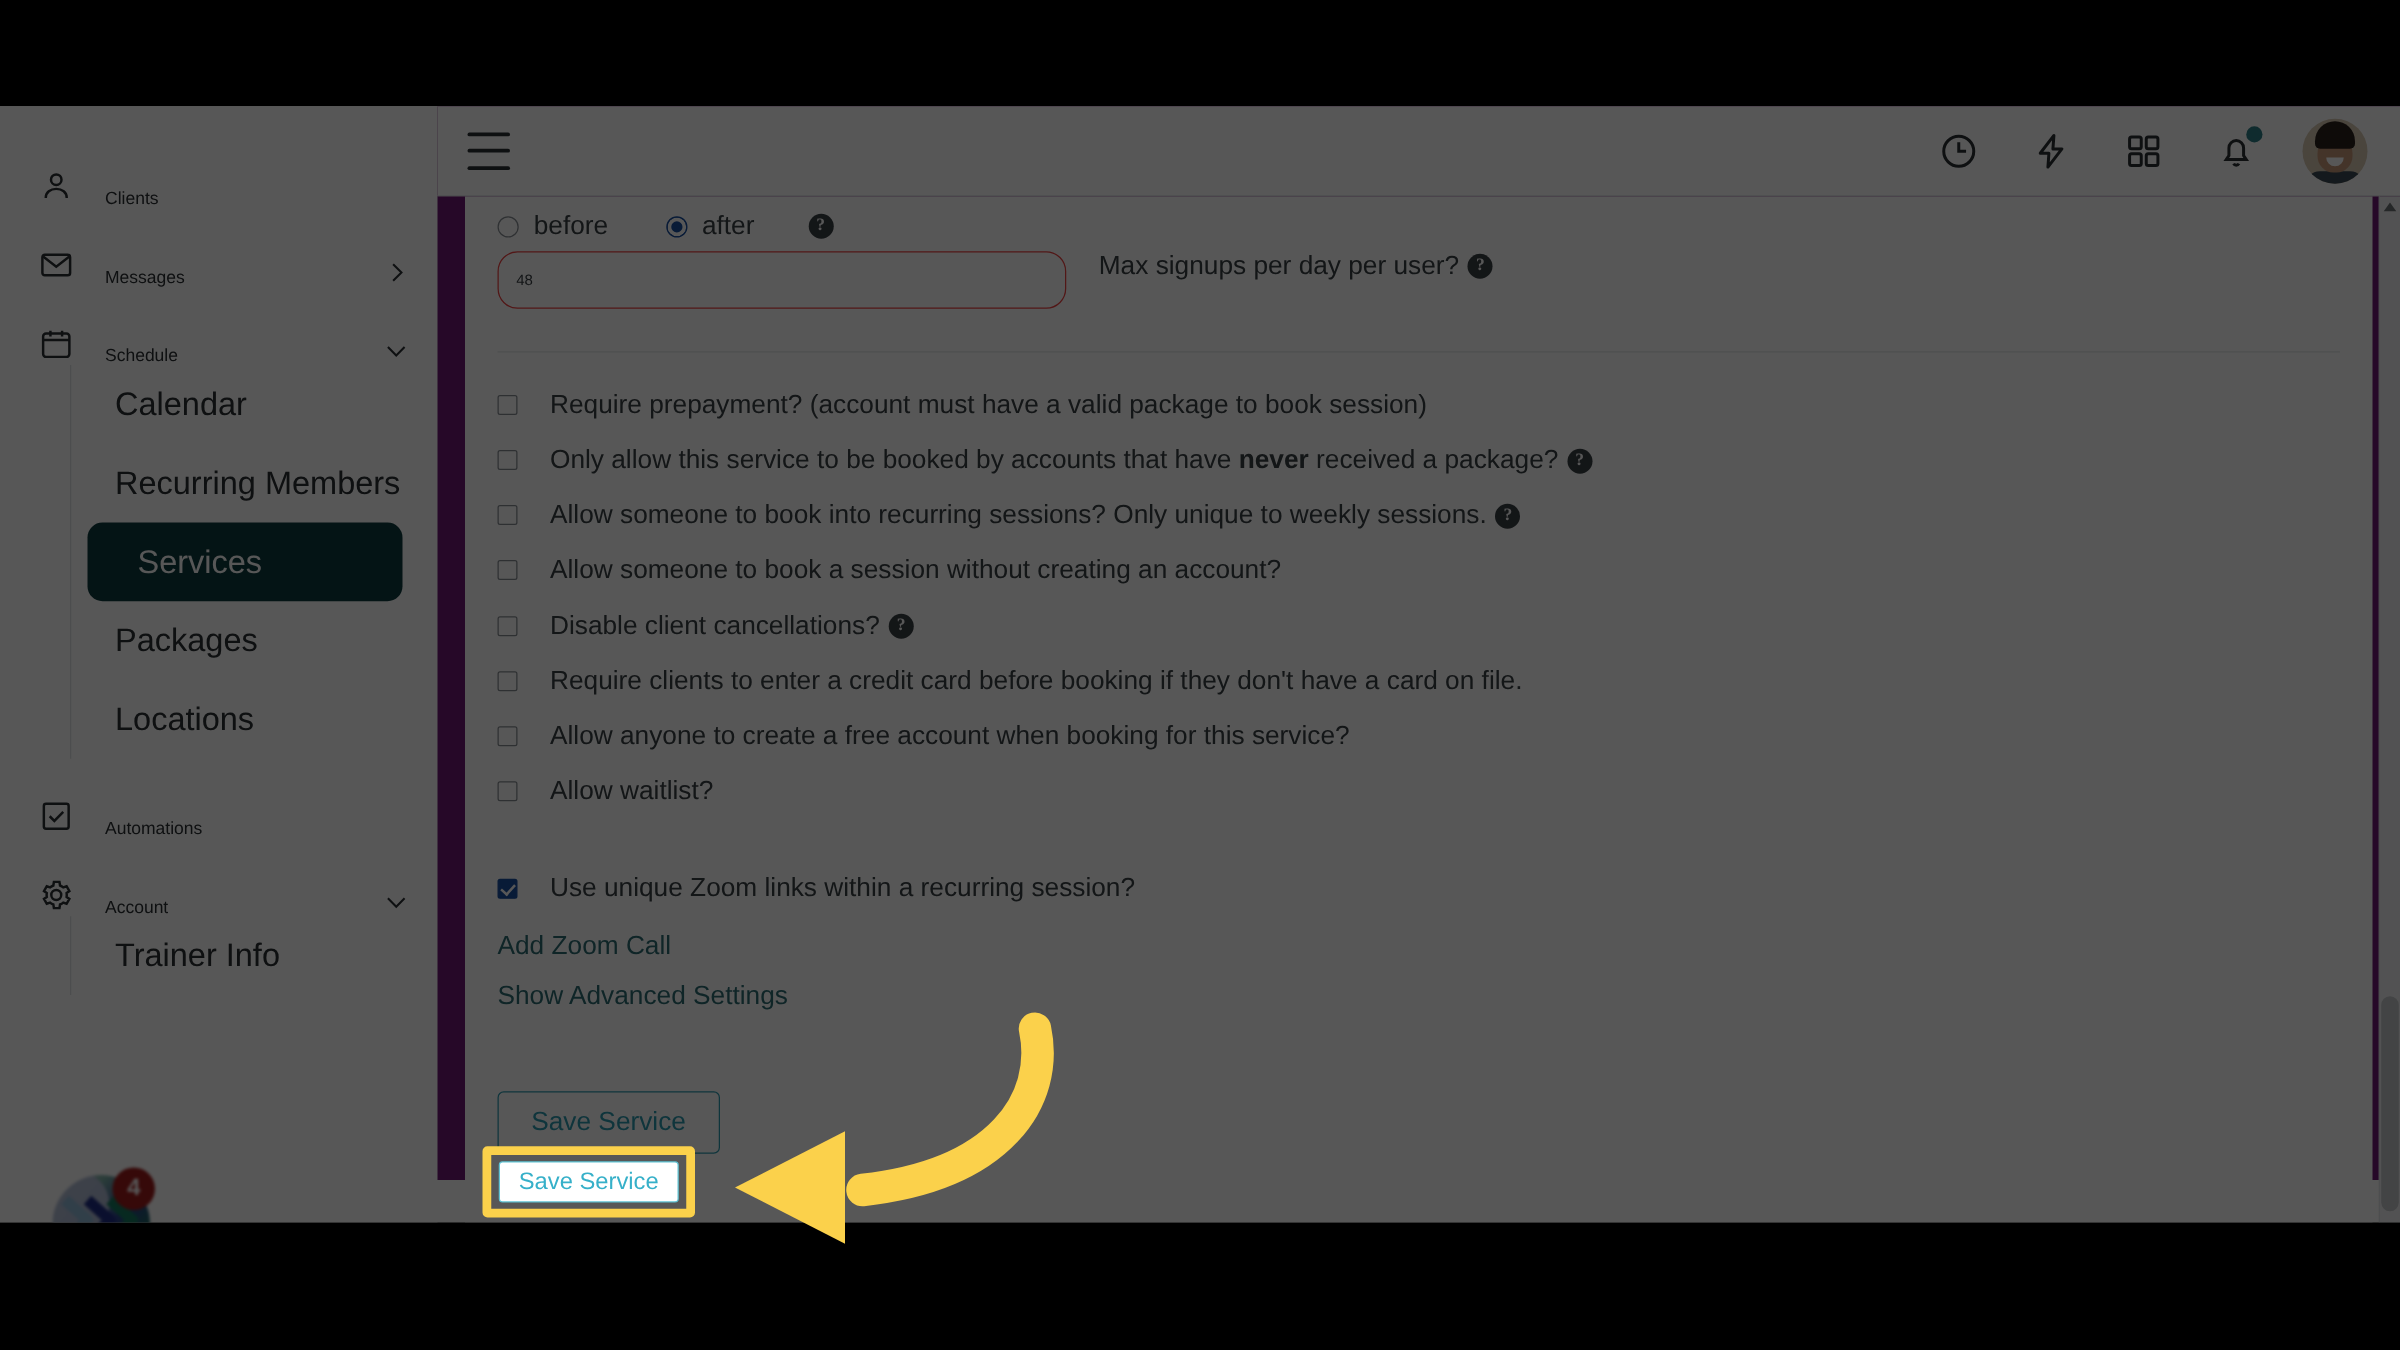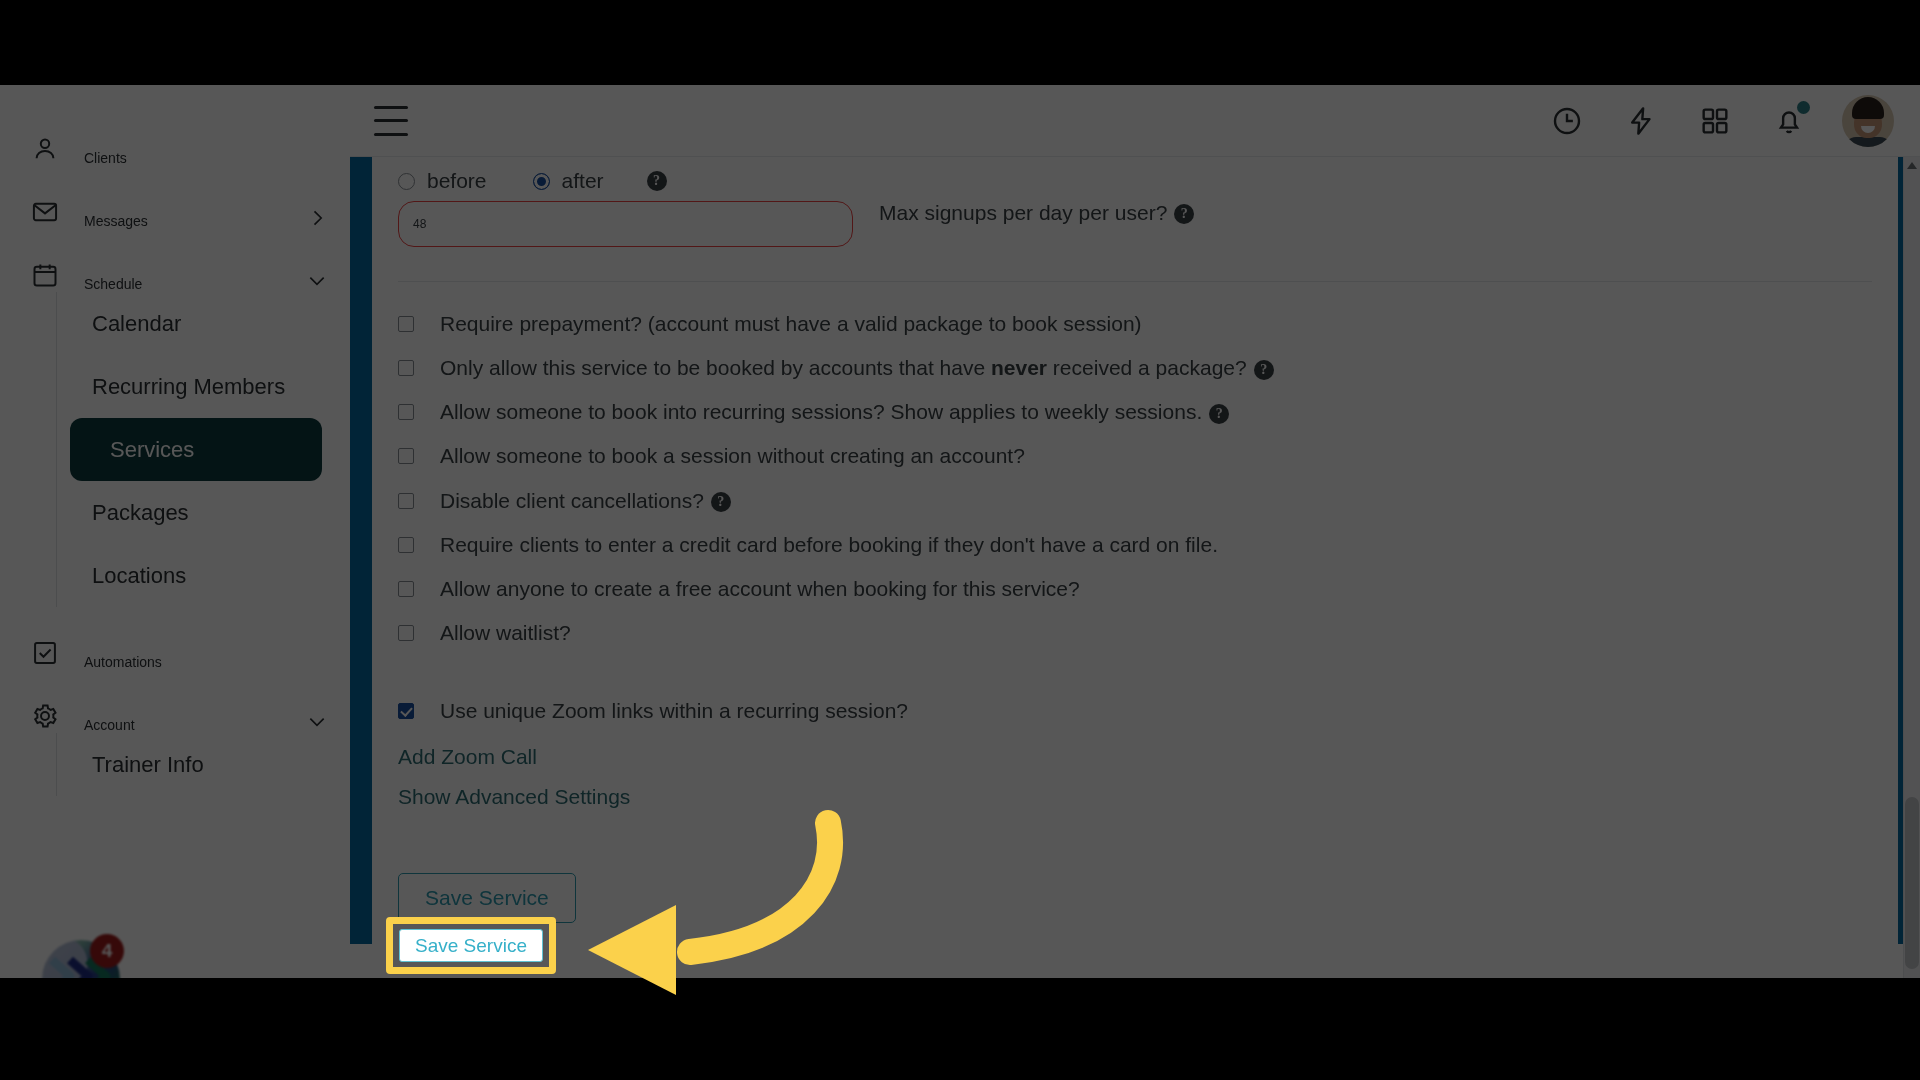--- a/index.html
+++ b/index.html
@@ -61,21 +61,21 @@
   #subnav { position: relative; margin-left: 56px; padding-left: 0; }
   #subnav::before {
     content: ""; position: absolute; left: 0; top: 0;
     width: 1px; height: 100%; background: #dfe2e4;
   }
   .subnav-item {
     display: flex; align-items: center;
     height: 63px;
     padding-left: 36px;
     margin-right: 28px;
-    font-size: 22px;
+    font-size: 26px;
     color: #2b2f33;
     border-radius: 12px;
     cursor: pointer;
   }
   .subnav-item.active {
     background: #0e3b3e;
     color: #ffffff;
     margin-left: 14px;
     padding-left: 40px;
   }
@@ -102,21 +102,21 @@
     background: #9e1b1b; color: #fff;
     font-size: 19px; font-weight: bold;
     display:flex; align-items:center; justify-content:center;
     z-index: 3;
   }
 
   
   #main {
     position: absolute; left: 350px; top: 0;
     width: 1570px; height: 859px;
-    background: #0369a1;
+    background: #701a75;
   }
   #topbar {
     height: 72px; width: 100%;
     background: #ffffff;
     display: flex; align-items: center;
     padding: 0 26px 0 24px;
     border-bottom: 1px solid #e7eaec;
   }
   #hamburger { width: 34px; height: 30px; display:flex; flex-direction:column; justify-content:space-between; cursor:pointer; }
   #hamburger span { display:block; height:3px; background:#2b2f33; border-radius:2px; }
@@ -453,21 +453,21 @@
               <span>Require prepayment? (account must have a valid package to book session)</span>
             </label>
 
             <label class="check-row">
               <span class="cbox"></span>
               <span><span>Only allow this service to be booked by accounts that have </span><b>never</b><span> received a package?</span><span class="help">?</span></span>
             </label>
 
             <label class="check-row">
               <span class="cbox"></span>
-              <span><span>Allow someone to book into recurring sessions? Show applies to weekly sessions.</span><span class="help">?</span></span>
+              <span><span>Allow someone to book into recurring sessions? Only unique to weekly sessions.</span><span class="help">?</span></span>
             </label>
 
             <label class="check-row">
               <span class="cbox"></span>
               <span>Allow someone to book a session without creating an account?</span>
             </label>
 
             <label class="check-row">
               <span class="cbox"></span>
               <span><span>Disable client cancellations?</span><span class="help">?</span></span>

